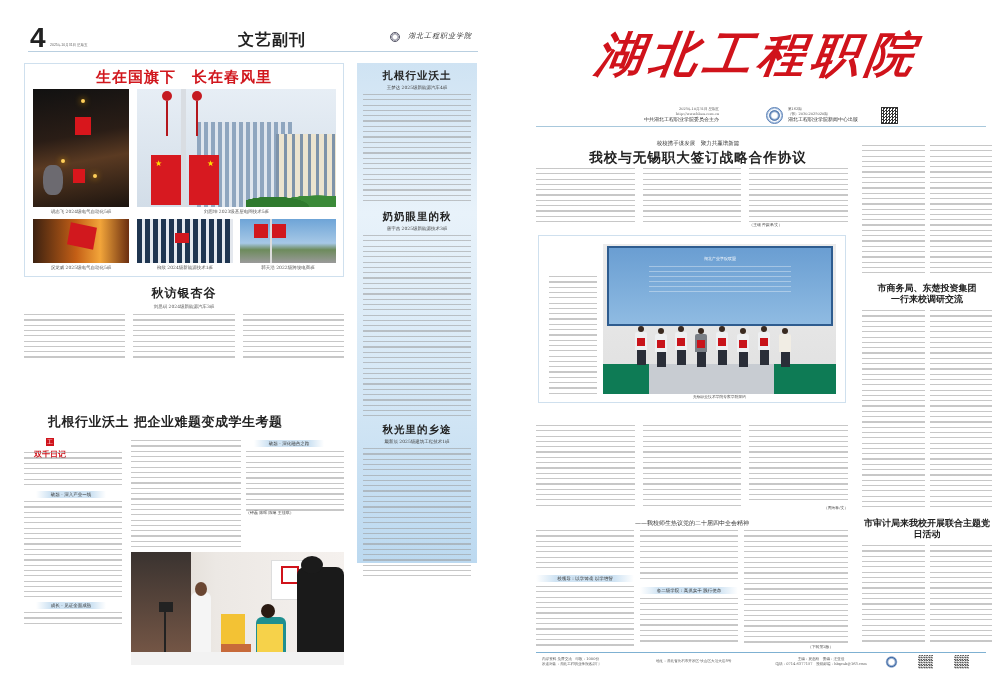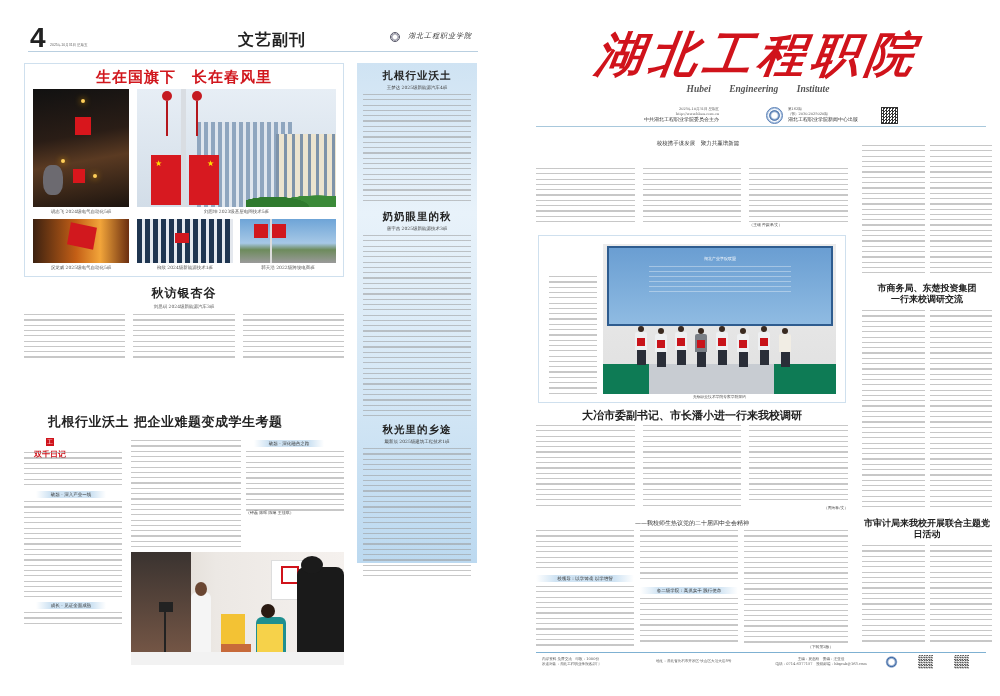--- a/index.html
+++ b/index.html
@@ -201,38 +201,38 @@
     <div style="position:absolute;left:90px;top:62px;width:24px;height:32px;background:#f3c234;"></div>
     <div style="position:absolute;left:126px;top:72px;width:26px;height:36px;background:#f6d24a;"></div>
     <div style="position:absolute;left:90px;top:92px;width:30px;height:18px;border-radius:0 0 10px 10px;background:#c76a3a;"></div>
     <div style="position:absolute;left:0;top:100px;width:213px;height:13px;background:#f2f2f2;"></div>
   </div>
 </div>
 
 <div class="page page-right">
   <div class="mast">
     <div class="cn">湖北工程职院</div>
-    <div class="en">Hubei   Engineering   Institute</div>
   </div>
   <div class="mastinfo">
     <div class="l">
       <div>2025年10月31日 星期五</div>
       <div>http://www.hbeu.com.cn</div>
       <div class="big">中共湖北工程职业学院委员会主办</div>
     </div>
     <div class="seal"></div>
     <div class="r">
       <div>第162期</div>
       <div>（鄂）2030-2025020期</div>
       <div class="big">湖北工程职业学院新闻中心出版</div>
     </div>
     <div class="qr"></div>
   </div>
 
   <div class="lead-kicker">校校携手谋发展　聚力共赢谱新篇</div>
+  <div class="lead-title">我校与无锡职大签订战略合作协议</div>
   <div style="position:absolute;left:28px;top:168px;width:312px;display:flex;gap:8px;">
     <div class="lines" style="flex:1;height:58px;"></div>
     <div class="lines" style="flex:1;height:58px;"></div>
     <div style="flex:1;">
       <div class="lines" style="height:54px;"></div>
       <div style="font-size:3.8px;color:#444;">（王瑞 曾鑫泽/文）</div>
     </div>
   </div>
 
   <div class="photo-big" style="top:235px;height:168px;">
@@ -289,21 +289,20 @@
         </div>
       <div class="person" style="left:176px;top:84px;">
           <div class="head"></div>
           <div class="body" style="background:#f1ede4;"></div>
           <div class="leg"></div>
         </div>
     </div>
     <div style="position:absolute;left:64px;top:158px;width:233px;text-align:center;font-size:3.8px;color:#555;">无锡职业技术学院专家学院签约</div>
   </div>
 
-  <div style="position:absolute;left:28px;top:408px;width:312px;text-align:center;font-size:11px;font-weight:bold;color:#222;">大冶市委副书记、市长潘小进一行来我校调研</div>
   <div style="position:absolute;left:28px;top:425px;width:312px;display:flex;gap:8px;">
     <div class="lines" style="flex:1;height:84px;"></div>
     <div class="lines" style="flex:1;height:84px;"></div>
     <div style="flex:1;">
         <div class="lines" style="height:80px;"></div>
       <div style="font-size:3.8px;color:#444;text-align:right;">（周海林/文）</div>
       </div>
   </div>
 
   <div style="position:absolute;left:28px;top:519px;width:312px;text-align:center;font-size:6px;color:#333;font-family:'DejaVu Sans',sans-serif;">——我校师生热议党的二十届四中全会精神</div>

